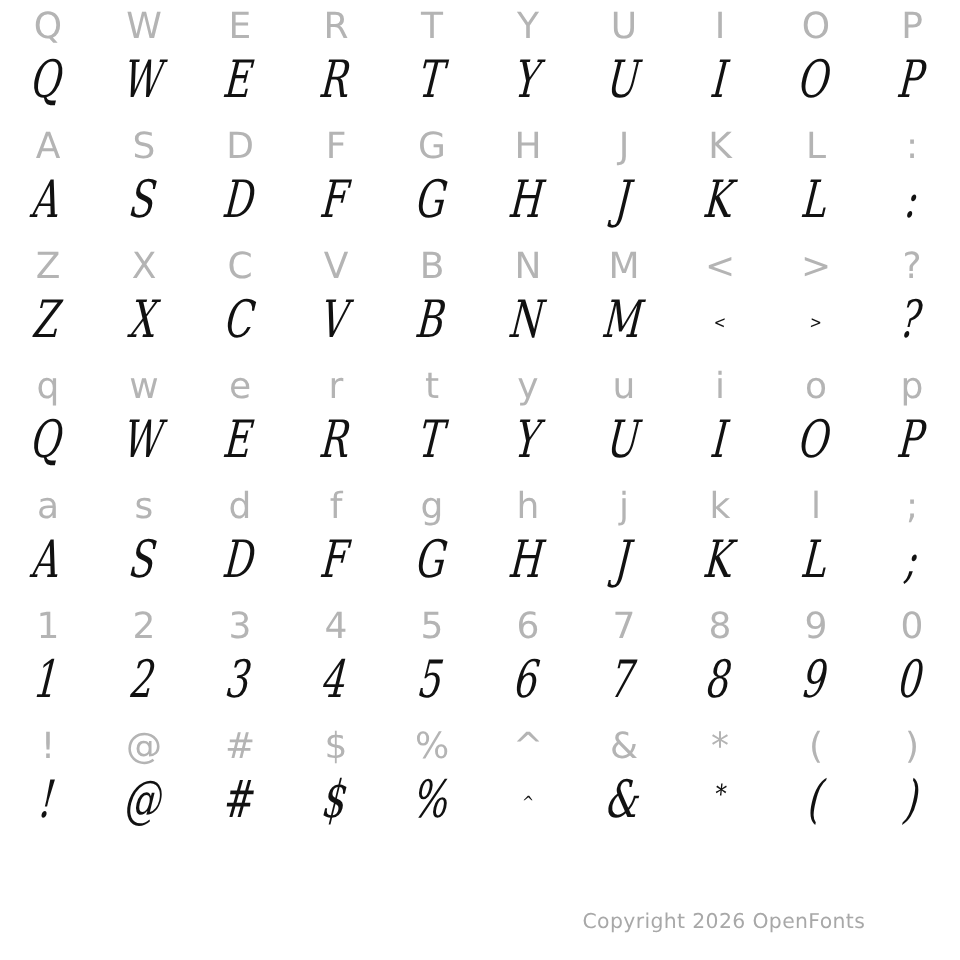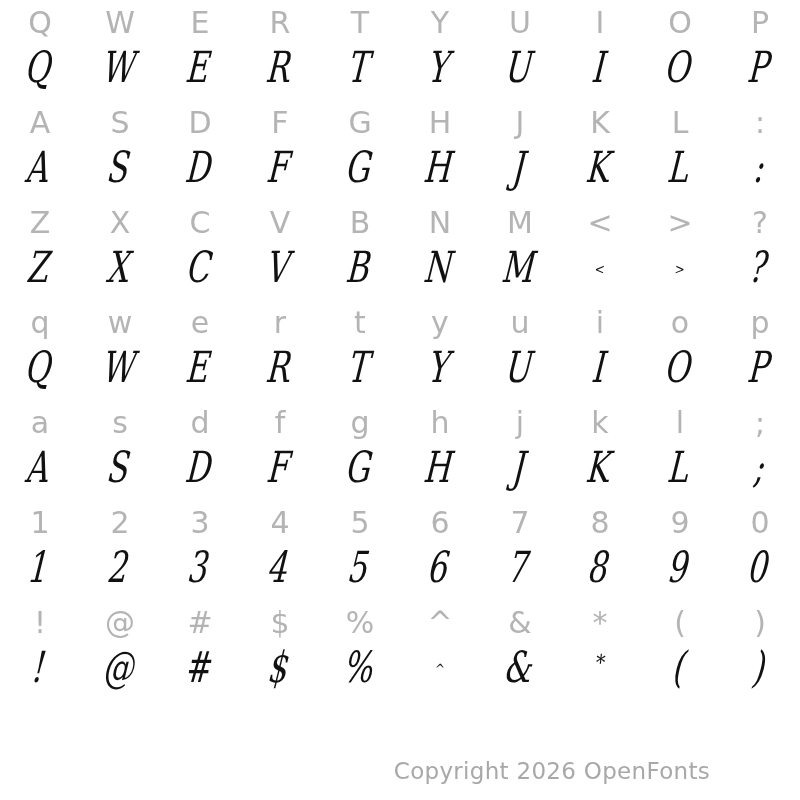--- a/index.html
+++ b/index.html
@@ -51,23 +51,23 @@
     font-size:14px;
     transform:translateY(-4px) skewX(-6deg) scaleX(0.85);
   }
   .row-spec .glyph.small{
     font-size:22px;
     transform:translateY(-10px) skewX(-6deg) scaleX(0.85);
   }
   .copyright{
     position:absolute;
     top:758px;
-    right:90px;
+    right:79px;
     font-family:"DejaVu Sans","Liberation Sans",sans-serif;
-    font-size:23px;
+    font-size:17px;
     font-weight:400;
     letter-spacing:0.3px;
     color:var(--copy-gray);
     white-space:nowrap;
   }
 </style>
 </head>
 <body>
 
 <div class="charmap">

